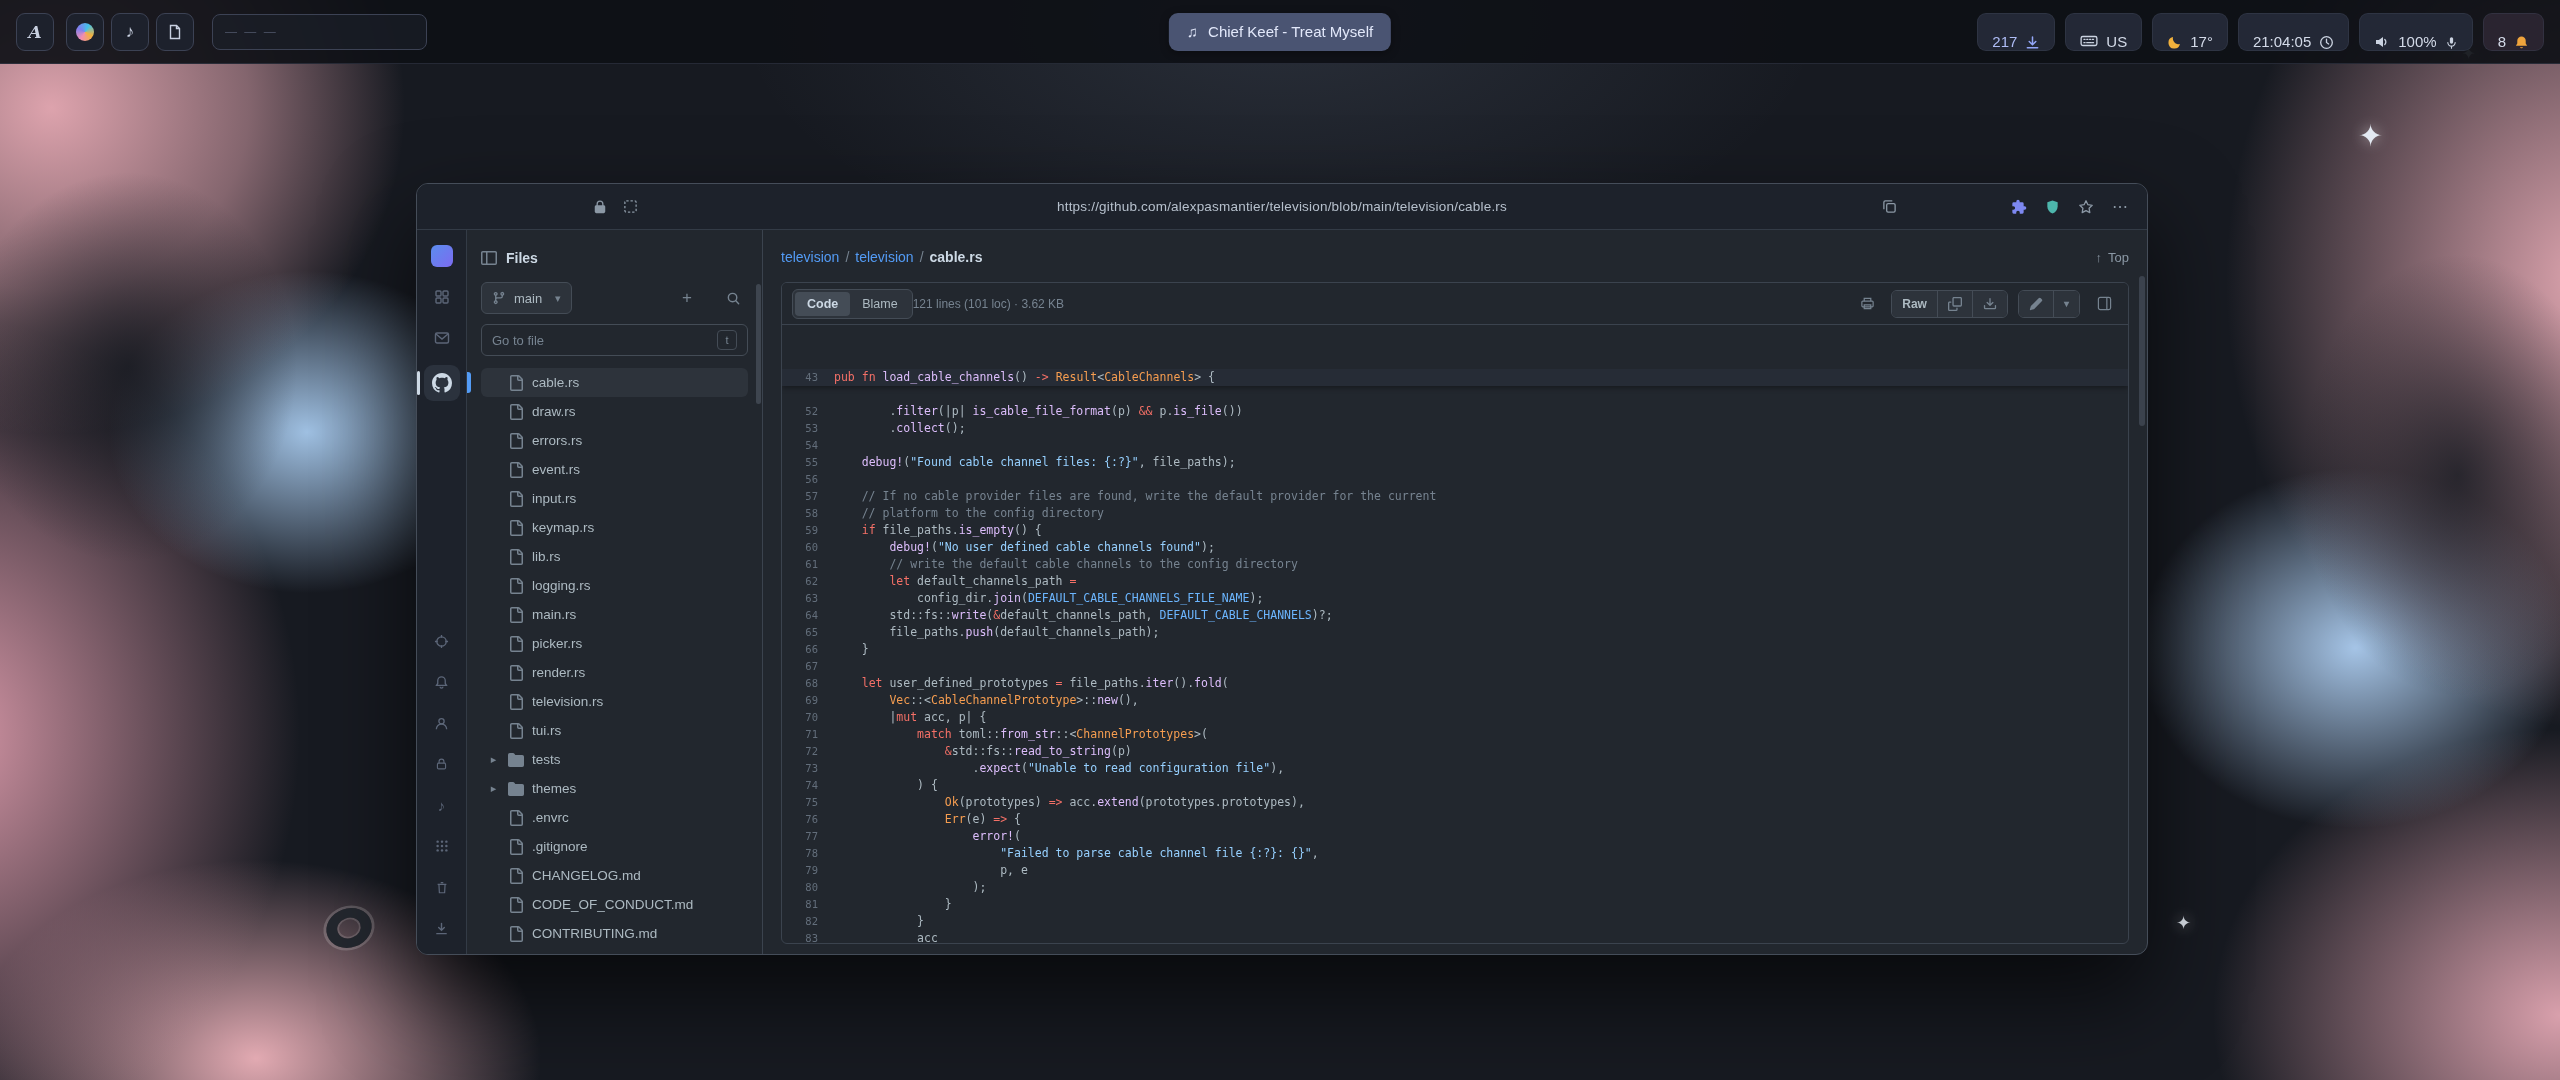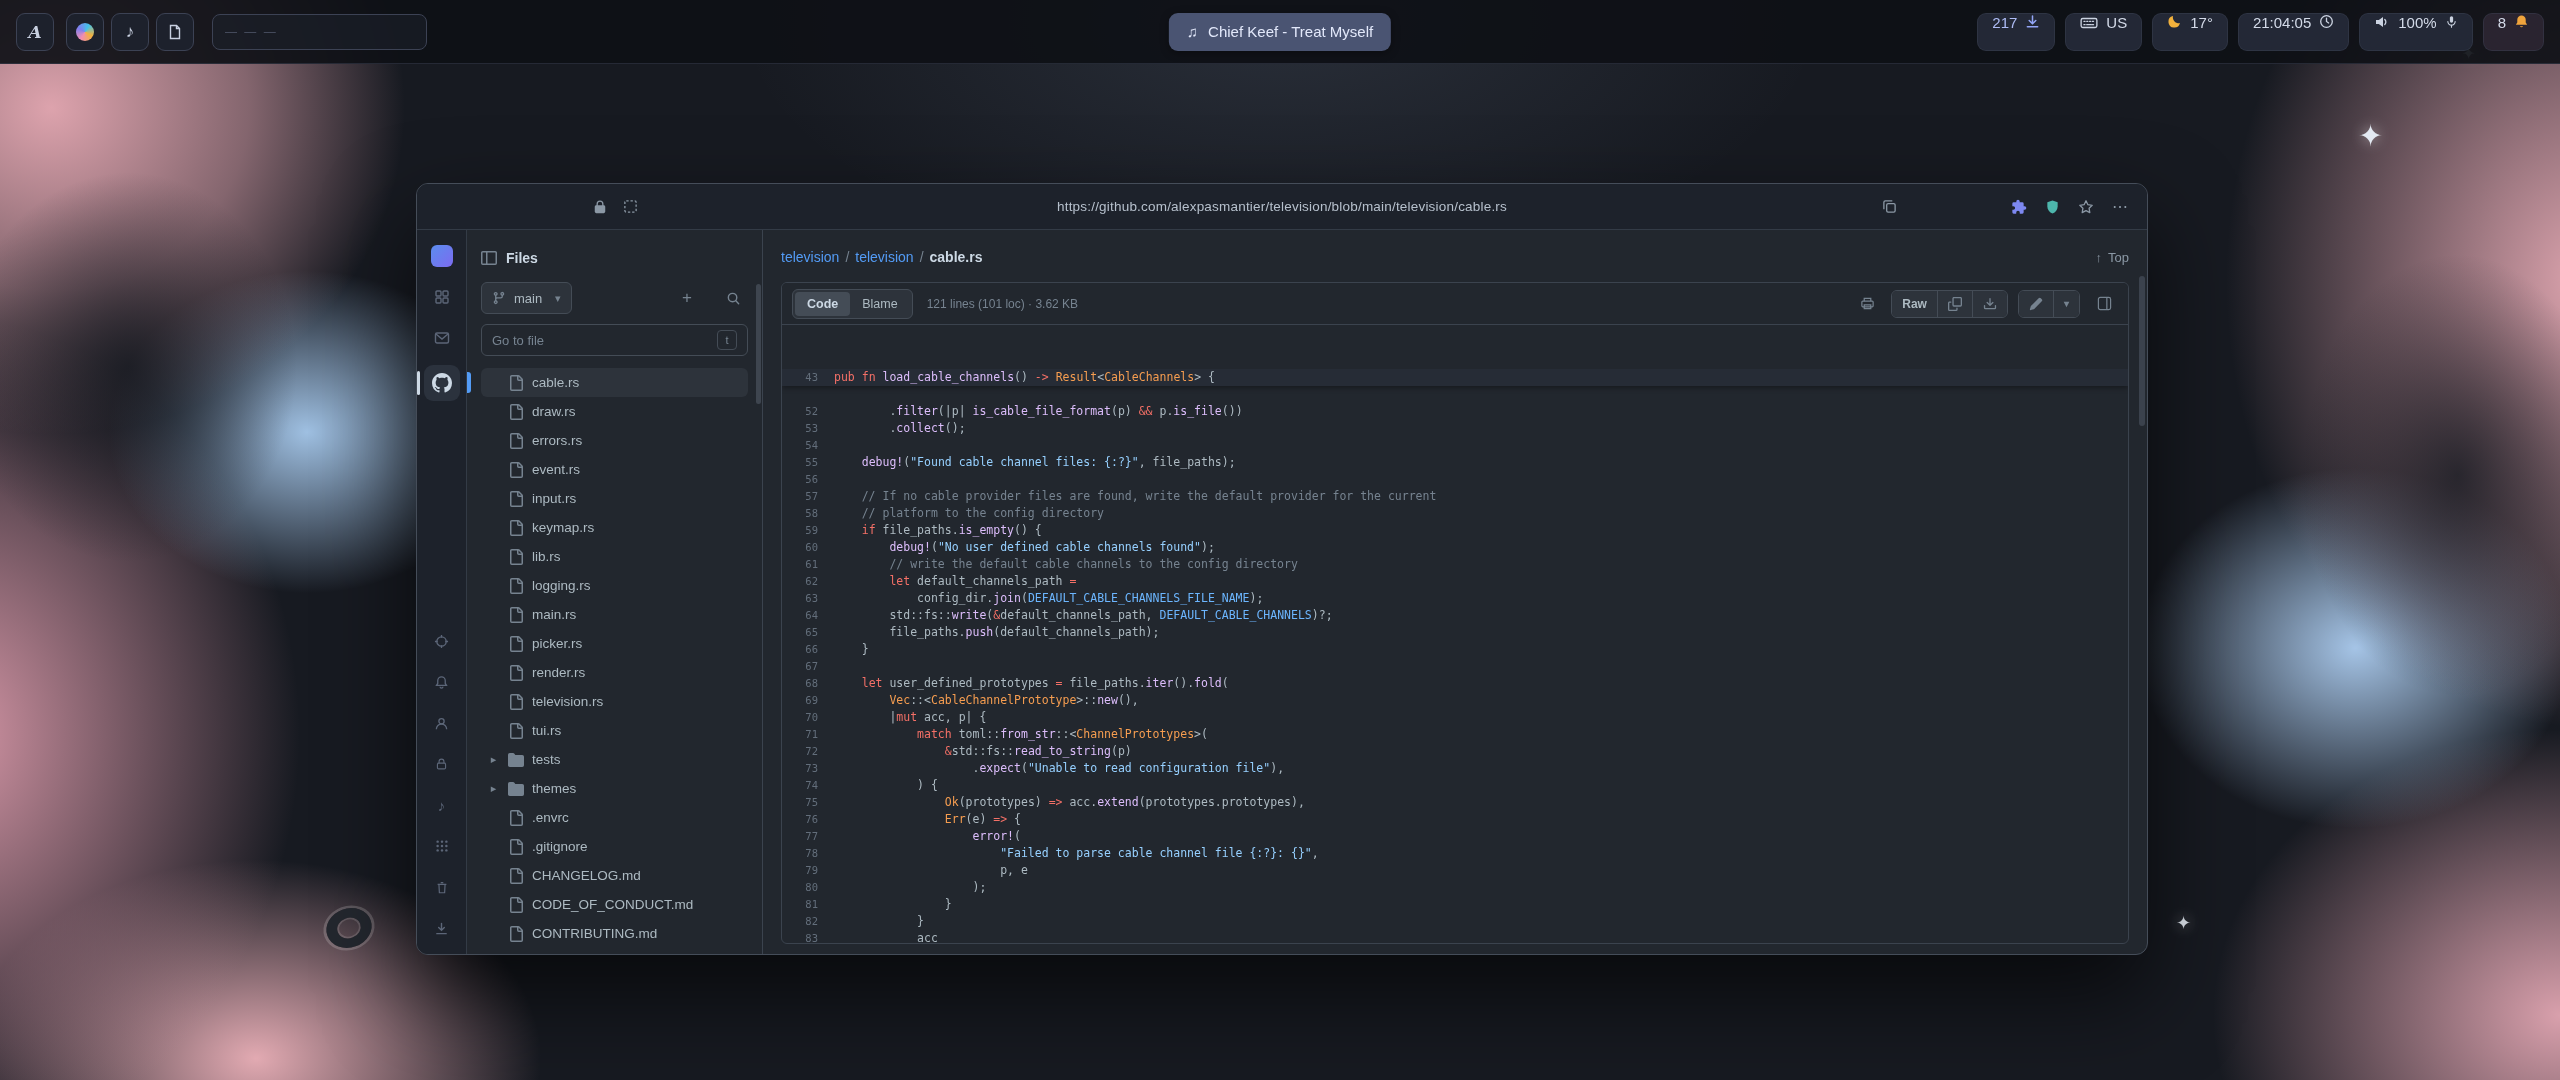--- a/index.html
+++ b/index.html
@@ -61,21 +61,21 @@
   .tb-center {
     position:absolute; left:50%; top:50%; transform:translate(-50%,-50%);
     height:38px; padding:0 18px; border-radius:9px;
     background:#4a5472; color:#e2e8fa; font-size:15px; font-weight:500;
     display:flex; align-items:center; gap:10px;
     box-shadow:0 2px 8px rgba(0,0,0,.35);
   }
   .tb-right { margin-left:auto; display:flex; gap:10px; align-items:center; }
   .pill {
     height:38px; padding:0 14px; border-radius:9px; background:#232836;
-    display:flex; align-items:flex-start; gap:8px; font-size:15px; color:#d3dae8;
+    display:flex; align-items:flex-end; gap:8px; font-size:15px; color:#d3dae8;
     border:1px solid rgba(60,66,84,.45); flex:none;
   }
   .pill .accent { color:#aebcf5; }
   .pill-bell { background:#2a2430; }
 
   
   .window {
     position:absolute; left:416px; top:183px; width:1732px; height:772px;
     background:#22272e; border:1px solid #454d59; border-radius:12px;
     box-shadow:0 40px 90px rgba(0,0,0,.65);
@@ -174,21 +174,21 @@
   .code-toolbar {
     height:42px; flex:none; display:flex; align-items:center; padding:0 10px;
     border-bottom:1px solid #3b434e; background:#22272e;
   }
   .seg {
     display:flex; background:#2d333b; border:1px solid #444c56; border-radius:6px;
     padding:2px; height:30px; align-items:stretch;
   }
   .seg-btn { padding:0 12px; display:flex; align-items:center; font-size:12.5px; color:#adbac2; border-radius:4px; }
   .seg-btn.active { background:#444c56; color:#cdd9e5; font-weight:600; }
-  .file-meta { margin-left:14px; font-size:12px; color:#768390; }
+  .file-meta { font-size:12px; color:#768390; }
   .tool-right { margin-left:auto; display:flex; align-items:center; gap:10px; color:#768390; }
   .btn-group { display:flex; border:1px solid #444c56; border-radius:6px; overflow:hidden; height:28px; }
   .bg-item {
     display:flex; align-items:center; padding:0 10px; background:#2d333b;
     border-right:1px solid #444c56; color:#adbac2; font-size:12px; font-weight:600;
   }
   .bg-item:last-child { border-right:none; }
   .icon-btn { width:28px; height:28px; display:flex; align-items:center; justify-content:center; }
 
   .code-scroll { flex:1; position:relative; overflow:hidden; font-family:"DejaVu Sans Mono", monospace;margin-top:44px; }

